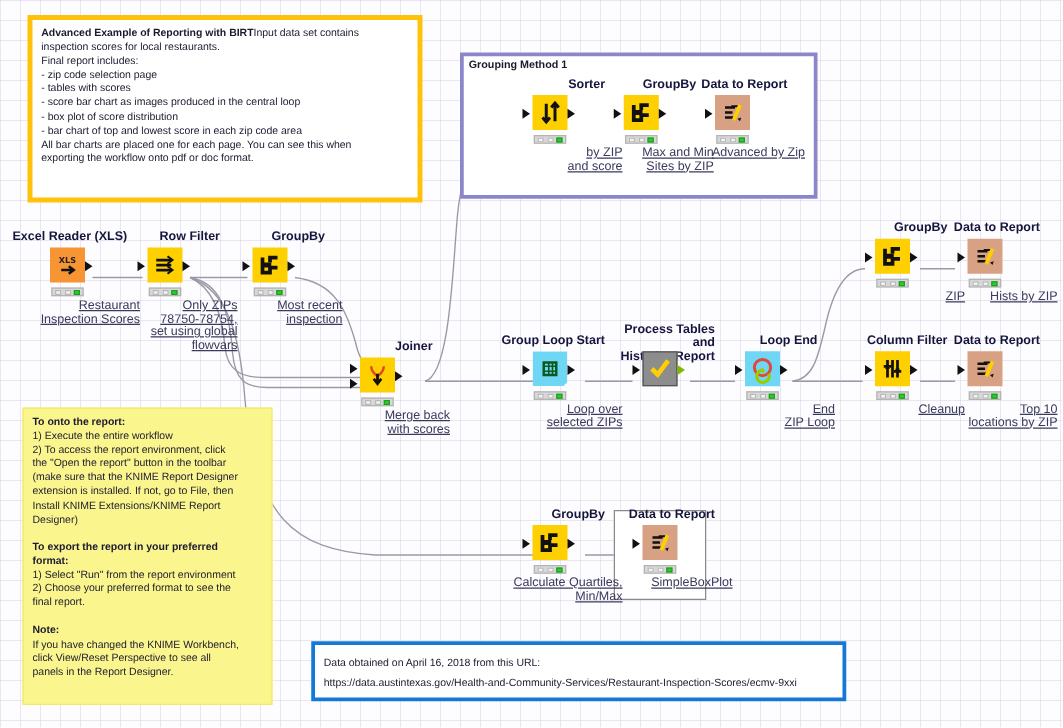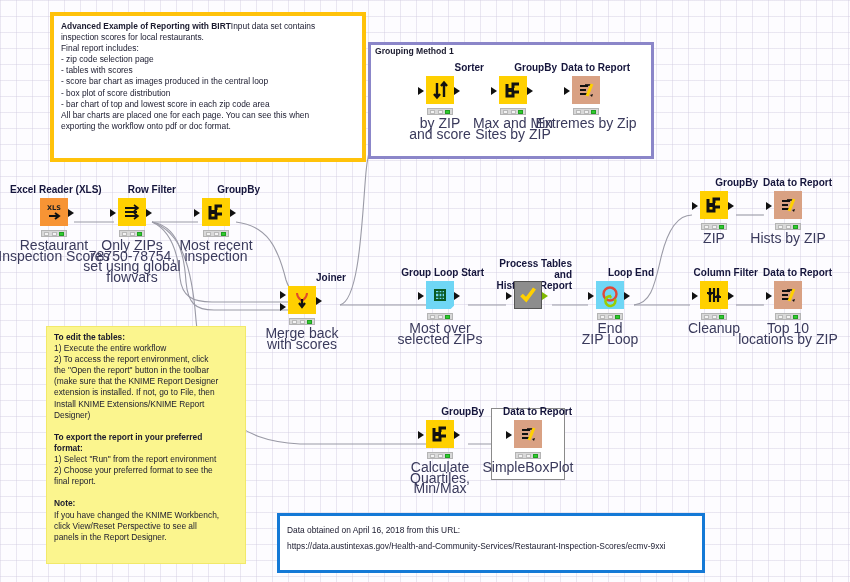--- a/index.html
+++ b/index.html
@@ -13,31 +13,31 @@
     position:relative;
     width:850px;height:582px;
     background-color:#fdfcff;
     background-image:
       linear-gradient(to right, rgba(210,205,225,.45) 1px, transparent 1px),
       linear-gradient(to bottom, rgba(210,205,225,.45) 1px, transparent 1px);
     background-size:16px 16px;
     overflow:hidden;
   }
   
-  .annot{position:absolute;box-sizing:border-box;margin-left:28px;}
+  .annot{position:absolute;box-sizing:border-box;}
   .annot .body{
     width:100%;height:100%;box-sizing:border-box;
     padding:5px 7px;
     font-size:8.4px;line-height:11.1px;color:#1a1a2e;
     white-space:pre-wrap;
   }
   .annot .body b{font-weight:bold;}
   #annot-intro{left:22px;top:12px;width:316px;height:150px;border:4px solid #ffc20a;background:#ffffff;}
   #annot-edit{left:18px;top:326px;width:200px;height:238px;border:1px solid #f2e96a;background:#fbf58e;}
-  #annot-url{left:249px;top:513px;width:428px;height:60px;border:3px solid #1479d6;background:#ffffff;}
+  #annot-url{left:249px;top:513px;width:428px;height:48px;border:3px solid #1479d6;background:#ffffff;}
   #annot-url .body{font-size:8.4px;line-height:16px;padding-top:6px;}
 
   
   .frame{position:absolute;box-sizing:border-box;background:#ffffff;}
   .frame-title{
     position:absolute;left:4px;top:1px;
     font-size:8.6px;font-weight:bold;color:#1a1a2e;
     white-space:nowrap;
   }
   #frame-g1{left:368px;top:42px;width:286px;height:117px;border:3px solid #8b86c9;}
@@ -59,21 +59,21 @@
   .node-status{
     position:absolute;left:31px;top:45px;
     width:26px;height:7px;
     background:#d8d8d8;border:1px solid #b4b4b4;box-sizing:border-box;
     display:flex;align-items:center;justify-content:space-evenly;
   }
   .node-status i{display:block;width:5px;height:4px;background:#f3f3f3;border:1px solid #b9b9b9;box-sizing:border-box;}
   .node-status i.on{background:#2fcc2f;border-color:#1f9f1f;}
   .node-sub{
     position:absolute;left:-14px;top:55px;width:116px;
-    text-align:center;font-size:14px;color:#3a3a5c;line-height:10.5px;
+    text-align:right;font-size:10px;color:#3a3a5c;line-height:10.5px;text-decoration:underline;
   }
   .port{position:absolute;top:24px;width:0;height:0;
         border-top:4.5px solid transparent;border-bottom:4.5px solid transparent;}
   .port.in{left:22px;border-left:6px solid #111;}
   .port.out{left:58px;border-left:6px solid #111;}
 
   
   .ic{width:28px;height:28px;display:block;}
   .selbox{position:absolute;box-sizing:border-box;border:1px solid #8a8a8a;background:#fff;}
 
@@ -249,39 +249,39 @@
           <path d="M20 8 L15 20" stroke="#ffd000" stroke-width="3"></path>
           <path d="M18 19 L21 18 L20 21 Z" fill="#111"></path>
         </svg>
     </div>
     <div class="port in"></div>
     <div class="node-status">
         <i></i>
         <i></i>
         <i class="on"></i>
       </div>
-    <div class="node-sub" style="white-space:pre-line">Extremes by Zip</div>
+    <div class="node-sub" style="white-space:pre-line">Advanced by Zip</div>
   </div>
 
   <div class="node" style="left:396px;top:268px;">
     <div class="node-title">Group Loop Start</div>
     <div class="node-icon" style="background:#6fd6f5;clip-path:polygon(0 0,100% 0,100% 88%,88% 100%,0 100%);">
       <svg class="ic" viewBox="0 0 28 28">
           <rect x="9" y="9" width="10" height="10" fill="none" stroke="#0a5a20" stroke-width="2"></rect>
           <path d="M9 12 H19 M9 16 H19 M13 9 V19 M16 9 V19" stroke="#0a5a20" stroke-width="1.3"></path>
         </svg>
     </div>
     <div class="port in"></div>
     <div class="port out"></div>
     <div class="node-status">
         <i></i>
         <i></i>
         <i class="on"></i>
       </div>
-    <div class="node-sub" style="white-space:pre-line">Most over
+    <div class="node-sub" style="white-space:pre-line">Loop over
 selected ZIPs</div>
   </div>
 
   <div class="node" style="left:484px;top:258px;">
     <div class="node-title" style="line-height:11px;white-space:pre-line;">Process Tables and
 Hists for Report</div>
     <div class="node-icon" style="top:23px;background:#8d8d8d;border:1px solid #555;">
       <svg class="ic" viewBox="0 0 28 28">
           <path d="M7 14 L12 19 L21 7" stroke="#ffd000" stroke-width="4" fill="none"></path>
         </svg>
@@ -431,21 +431,21 @@
 - zip code selection page
 - tables with scores
 - score bar chart as images produced in the central loop
 - box plot of score distribution
 - bar chart of top and lowest score in each zip code area
 All bar charts are placed one for each page. You can see this when
 exporting the workflow onto pdf or doc format.</span></div>
   </div>
 
   <div class="annot" id="annot-edit">
-    <div class="body"><b>To edit the tables:</b>
+    <div class="body"><b>To onto the report:</b>
 <span>1) Execute the entire workflow
 2) To access the report environment, click
 the "Open the report" button in the toolbar
 (make sure that the KNIME Report Designer
 extension is installed. If not, go to File, then
 Install KNIME Extensions/KNIME Report
 Designer)</span>
 
 <b>To export the report in your preferred
 format:</b>

